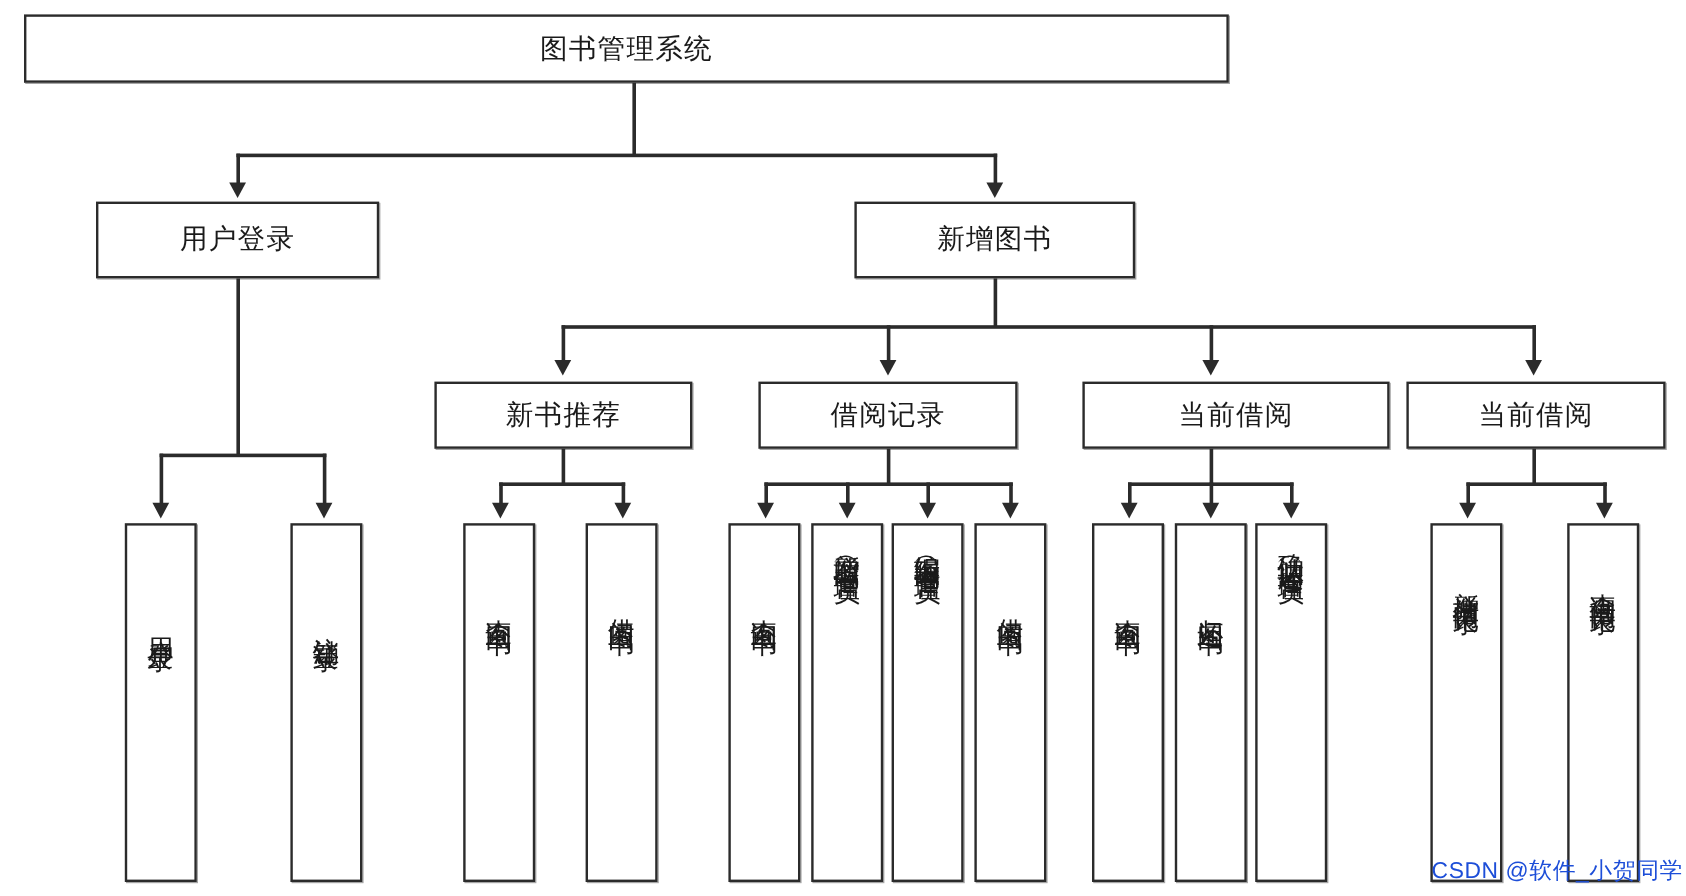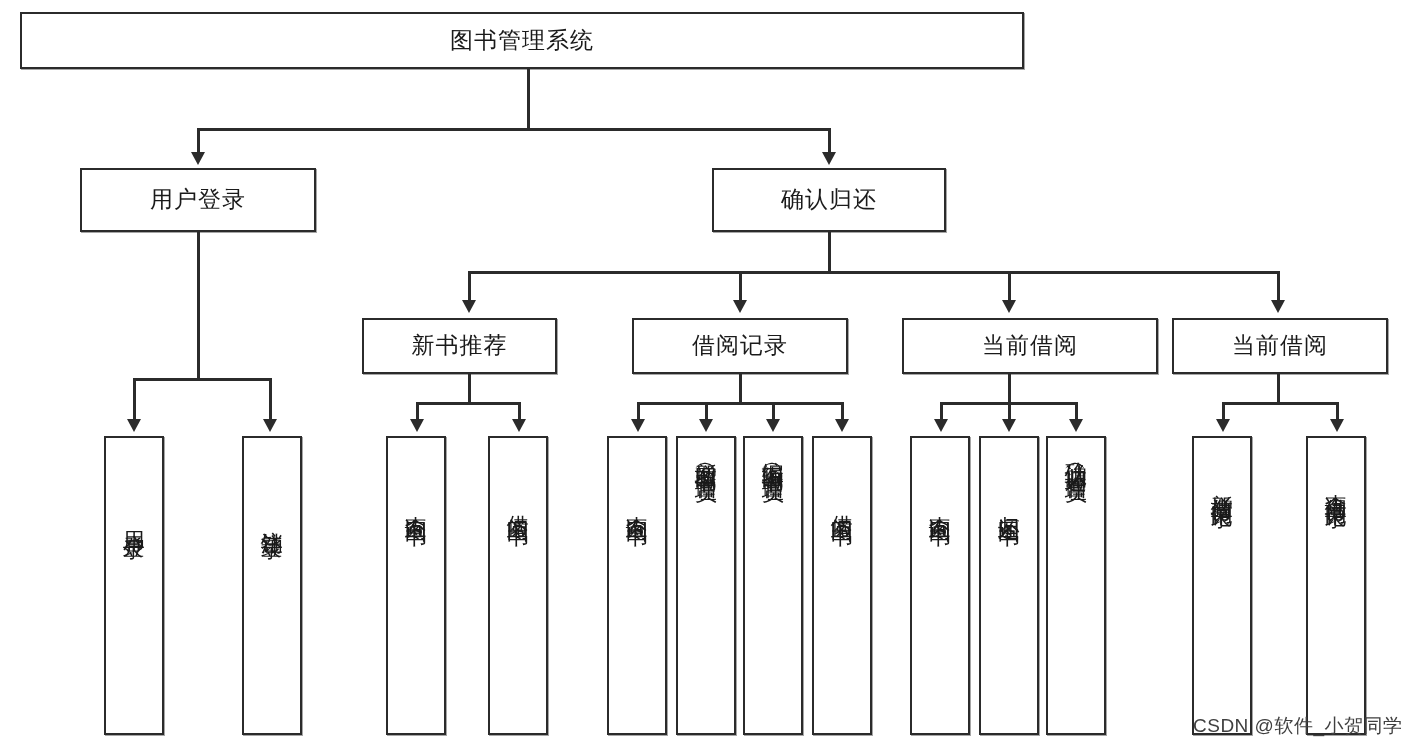--- a/index.html
+++ b/index.html
@@ -57,21 +57,21 @@
     width:0;height:0;
     border-left:7px solid transparent;
     border-right:7px solid transparent;
     border-top:13px solid #2b2b2b;
   }
 
   
   #watermark{
     position:absolute;
     font-size:19px;
-    color:#404040;
+    color:#1d4ed8;
     white-space:nowrap;
     letter-spacing:.5px;
   }
 </style>
 </head>
 <body>
 
 <div id="canvas">
 
   <div class="node h root" style="left:20px;top:12px;width:1004px;height:57px;">
@@ -85,42 +85,42 @@
   <div class="vline" style="left:197px;top:128px;height:26px;"></div>
   <div class="arrow" style="left:191px;top:152px;"></div>
   <div class="vline" style="left:828px;top:128px;height:26px;"></div>
   <div class="arrow" style="left:822px;top:152px;"></div>
 
   <div class="node h" style="left:80px;top:168px;width:236px;height:64px;">
     <span class="txt">用户登录</span>
   </div>
 
   <div class="node h" style="left:712px;top:168px;width:234px;height:64px;">
-    <span class="txt">确认归还</span>
+    <span class="txt">新增图书</span>
   </div>
 
   <div class="vline" style="left:197px;top:232px;height:148px;"></div>
   <div class="hline" style="left:133px;top:378px;width:139px;"></div>
   <div class="vline" style="left:133px;top:378px;height:42px;"></div>
   <div class="arrow" style="left:127px;top:419px;"></div>
   <div class="vline" style="left:269px;top:378px;height:42px;"></div>
   <div class="arrow" style="left:263px;top:419px;"></div>
 
   <div class="vline" style="left:828px;top:232px;height:41px;"></div>
   <div class="hline" style="left:468px;top:271px;width:812px;"></div>
   <div class="vline" style="left:468px;top:271px;height:30px;"></div>
   <div class="arrow" style="left:462px;top:300px;"></div>
   <div class="vline" style="left:739px;top:271px;height:30px;"></div>
   <div class="arrow" style="left:733px;top:300px;"></div>
   <div class="vline" style="left:1008px;top:271px;height:30px;"></div>
   <div class="arrow" style="left:1002px;top:300px;"></div>
   <div class="vline" style="left:1277px;top:271px;height:30px;"></div>
   <div class="arrow" style="left:1271px;top:300px;"></div>
 
-  <div class="node h" style="left:362px;top:318px;width:195px;height:56px;">
+  <div class="node h" style="left:362px;top:318px;width:215px;height:56px;">
     <span class="txt">新书推荐</span>
   </div>
   <div class="node h" style="left:632px;top:318px;width:216px;height:56px;">
     <span class="txt">借阅记录</span>
   </div>
   <div class="node h" style="left:902px;top:318px;width:256px;height:56px;">
     <span class="txt">当前借阅</span>
   </div>
   <div class="node h" style="left:1172px;top:318px;width:216px;height:56px;">
     <span class="txt">当前借阅</span>

